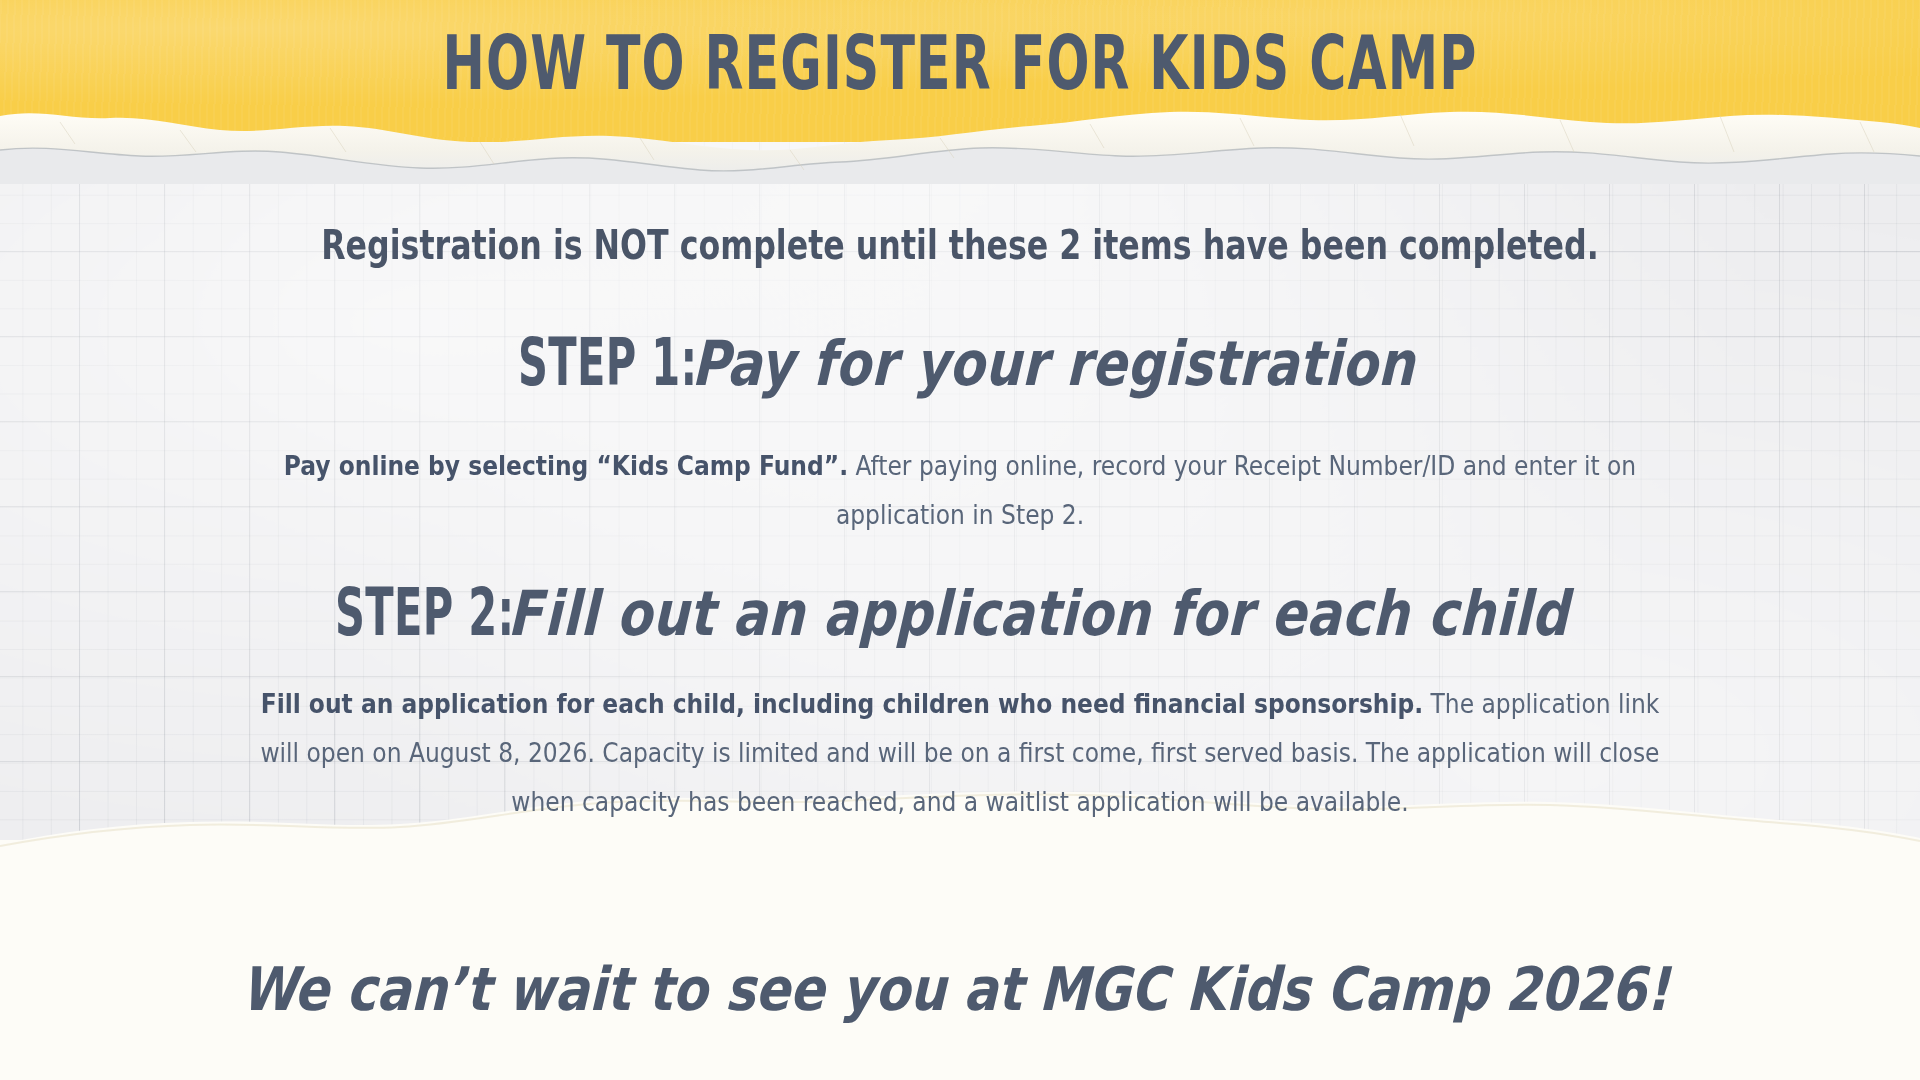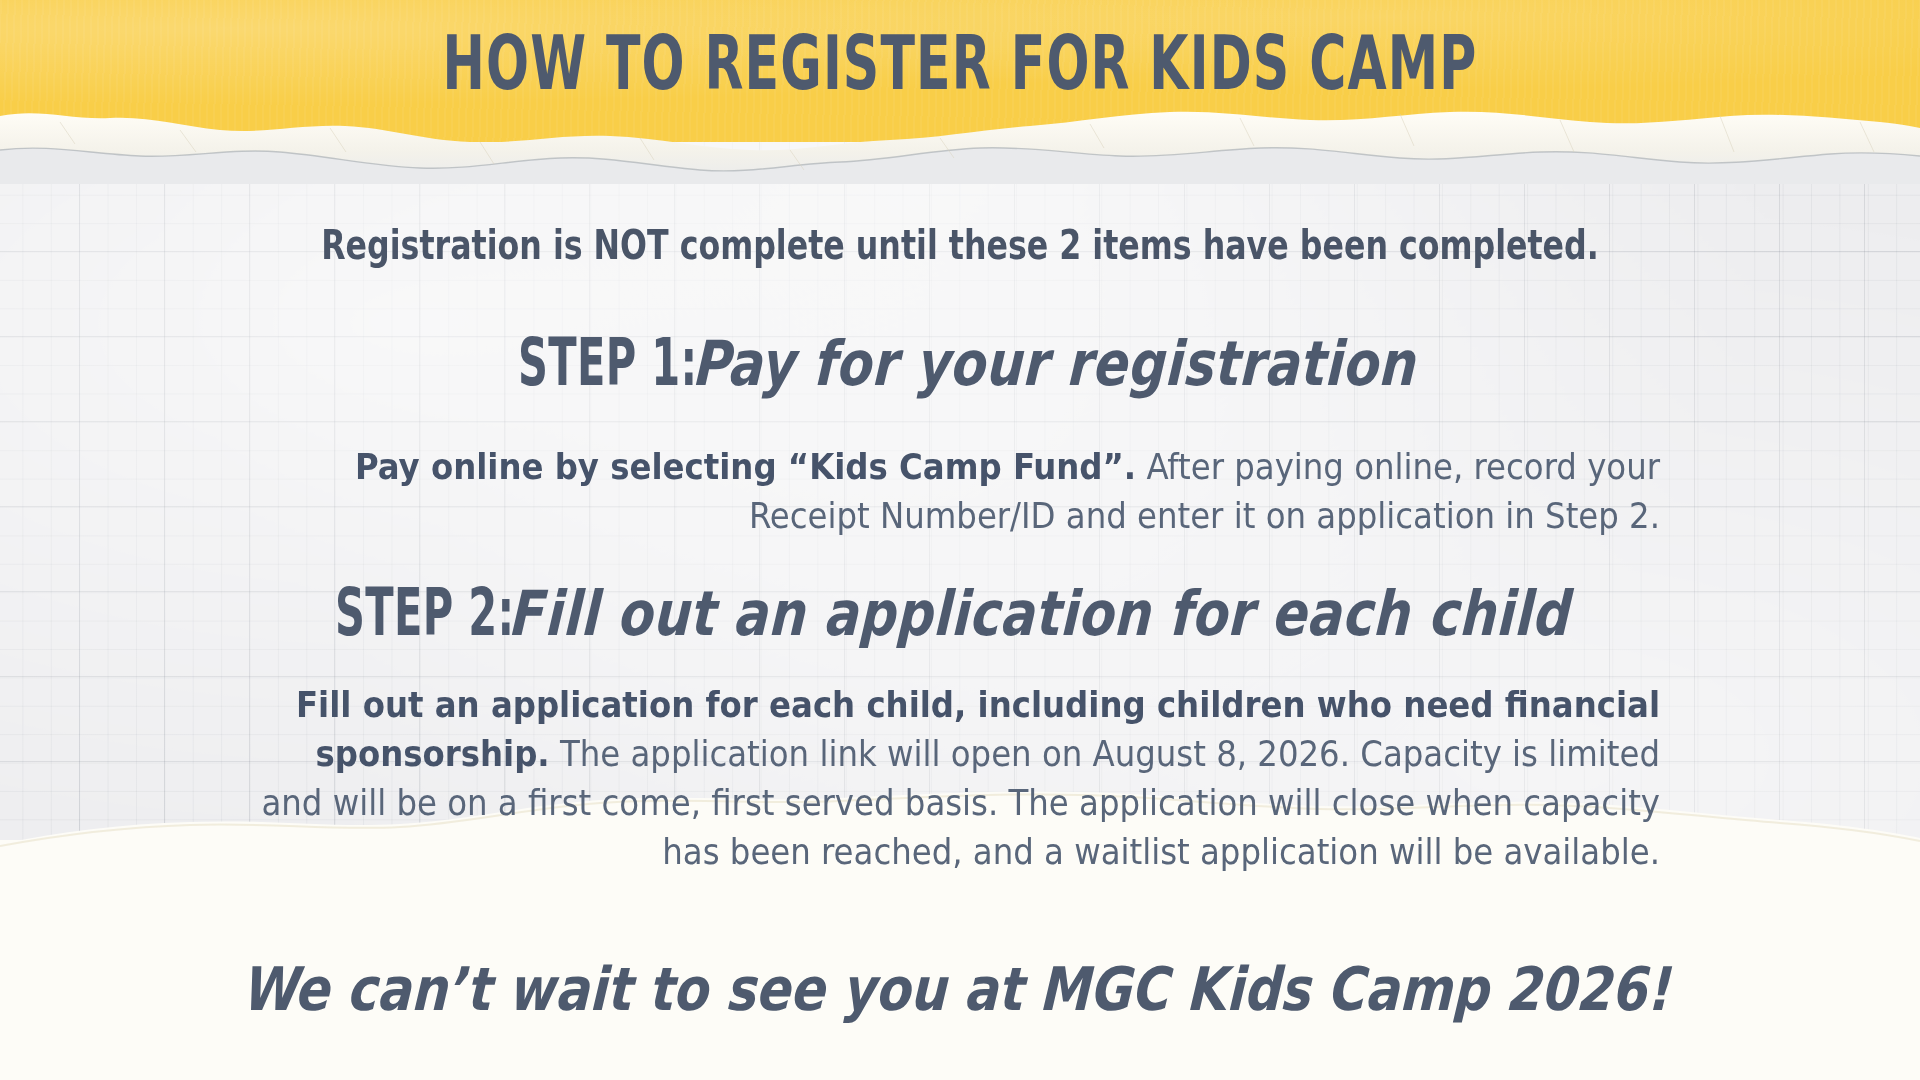--- a/index.html
+++ b/index.html
@@ -128,23 +128,23 @@
   #step1-head .lbl{font-size:66px;line-height:66px;}
   #step1-head .scr{font-size:62px;line-height:66px;margin-left:-4px;}
 
   #step2-head{top:580px;}
   #step2-head .lbl{font-size:66px;line-height:66px;}
   #step2-head .scr{font-size:62px;line-height:66px;margin-left:-4px;}
 
   .body-block{
     position:absolute;left:260px;width:1400px;
     font-family:"Liberation Sans Narrow","DejaVu Sans Condensed","Liberation Sans", sans-serif;
-    font-size:36px;line-height:49px;
+    font-size:26px;line-height:49px;
     color:#59667a;
-    text-align:right;
+    text-align:center;
   }
   .body-block b{color:#46536a;font-weight:700;}
   #step1-body{top:442px;}
   #step2-body{top:680px;}
 
   .closing{
     position:absolute;left:0;top:956px;width:1920px;
     font-family:"DejaVu Sans Condensed","Liberation Sans Narrow","Liberation Sans", sans-serif;
     font-weight:700;font-style:italic;
     font-size:60px;line-height:66px;

